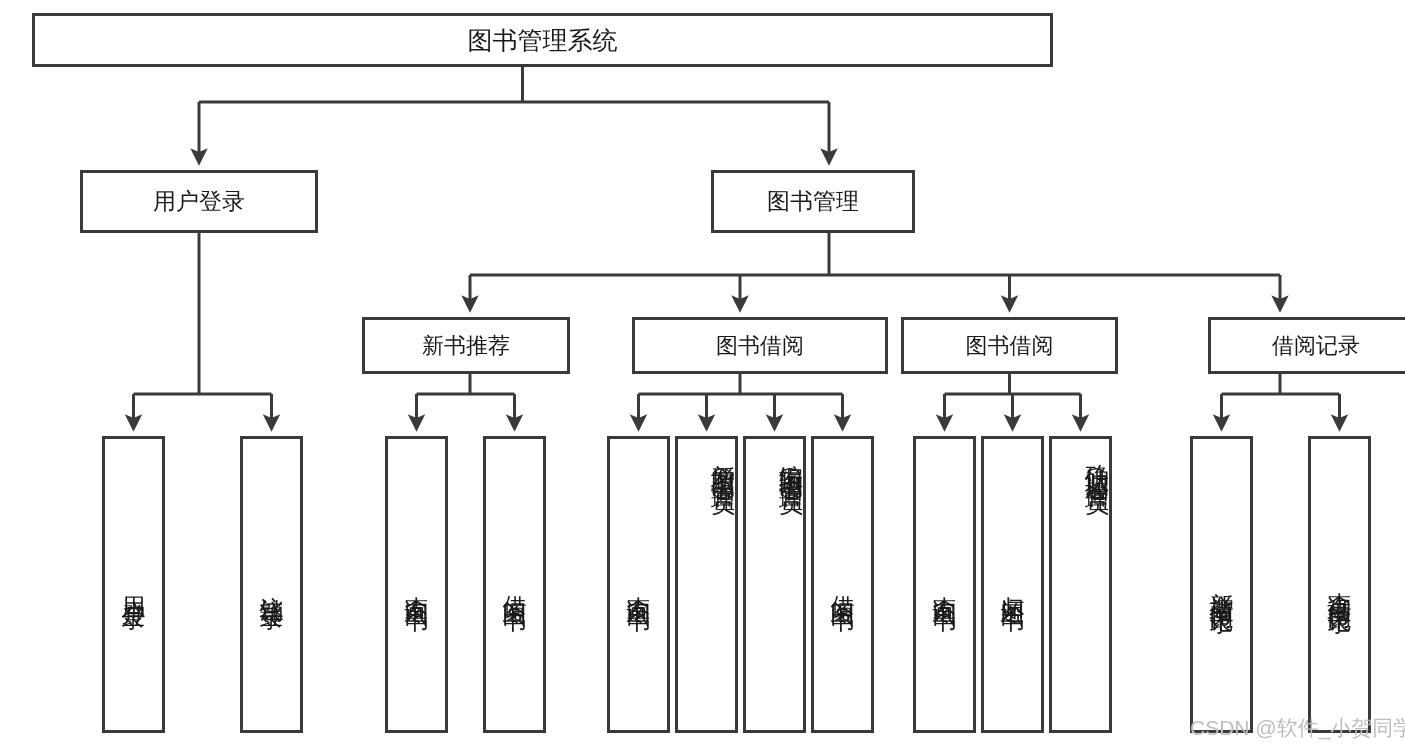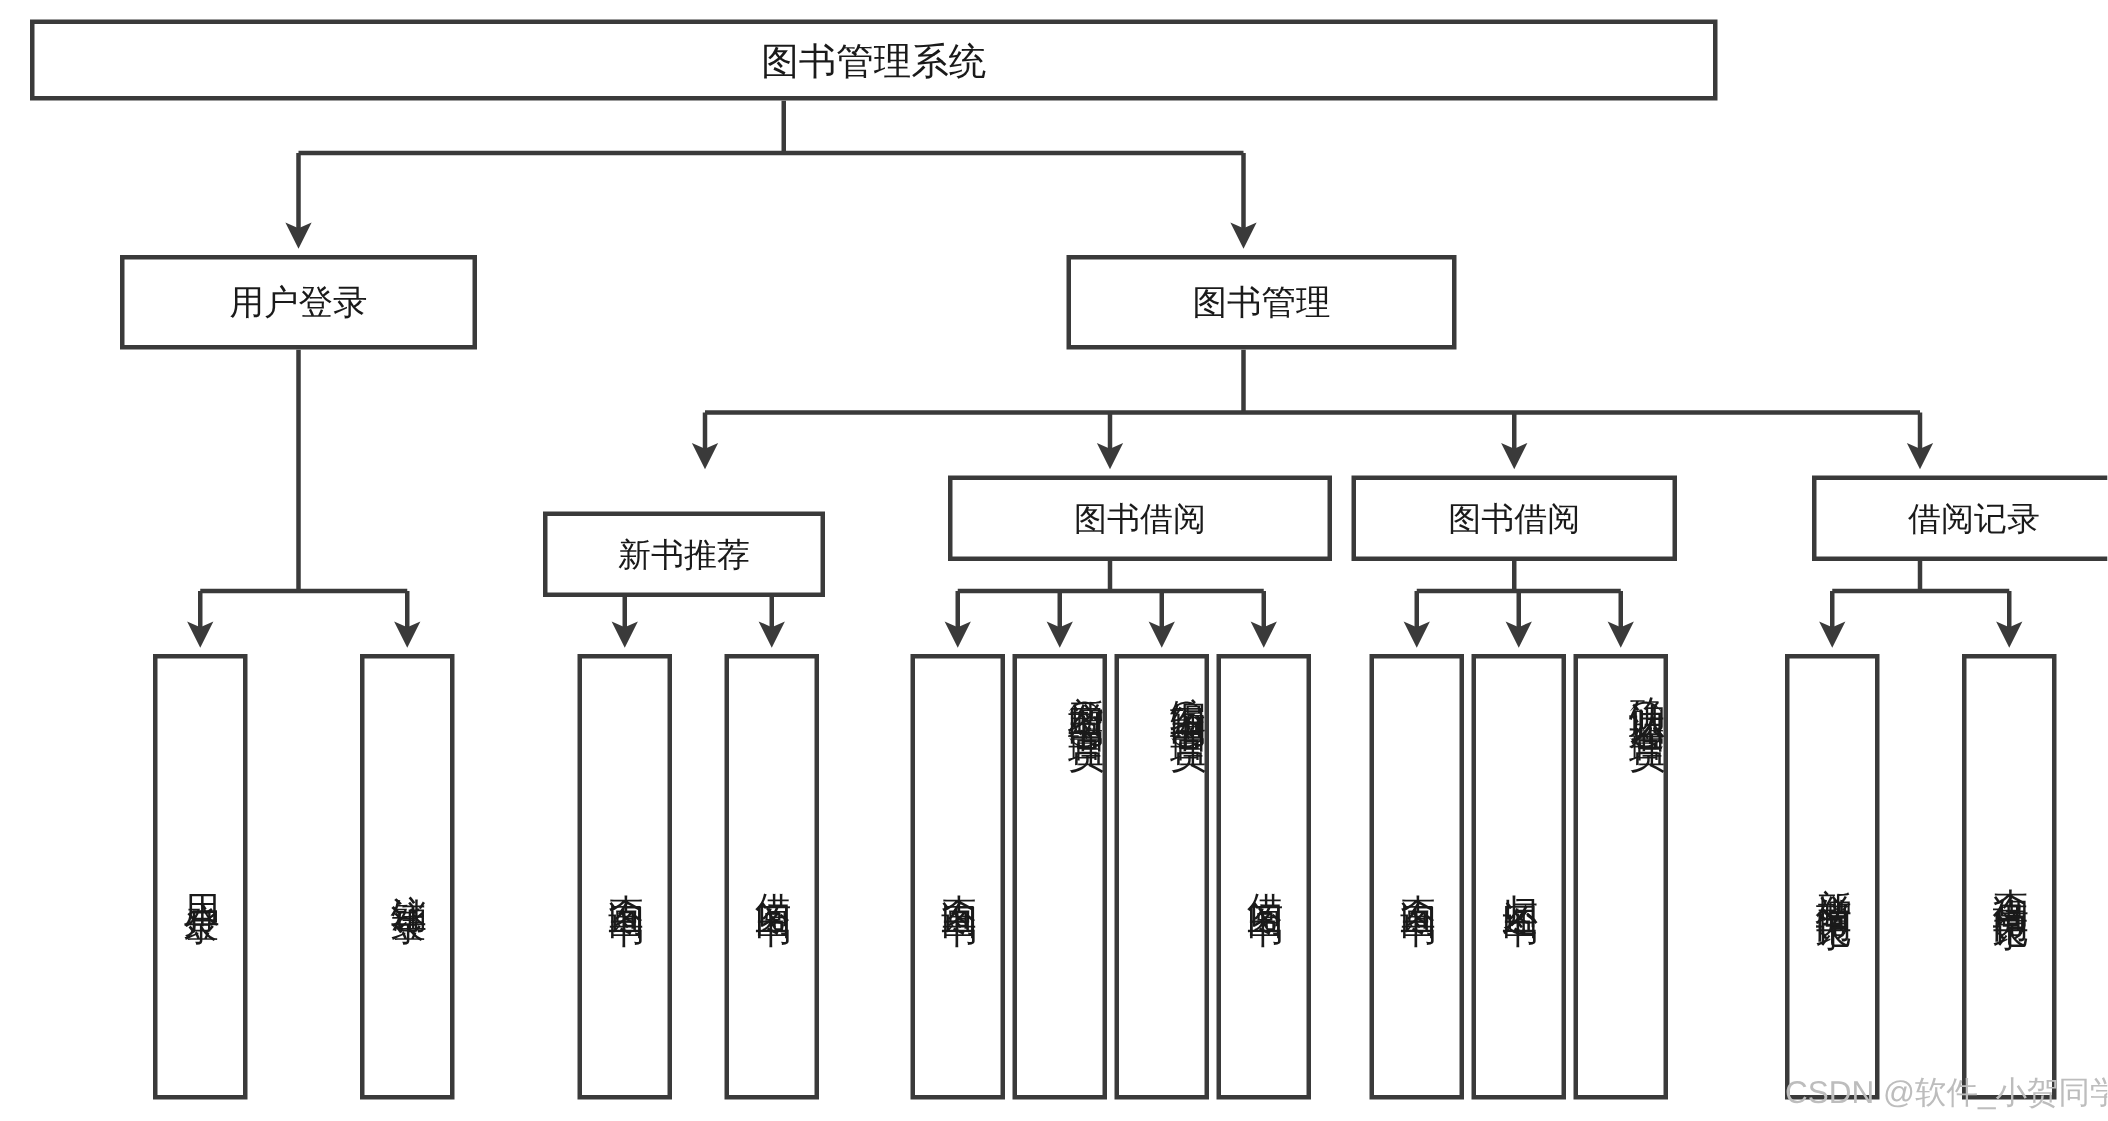--- a/index.html
+++ b/index.html
@@ -108,32 +108,32 @@
         <path d="M 944.5 394 L 944.5 423" marker-end="url(#arrow)"></path>
         <path d="M 1012.5 394 L 1012.5 423" marker-end="url(#arrow)"></path>
         <path d="M 1080.5 394 L 1080.5 423" marker-end="url(#arrow)"></path>
         <path d="M 1280 374 L 1280 394"></path>
         <path d="M 1221.5 394 L 1339.5 394"></path>
         <path d="M 1221.5 394 L 1221.5 423" marker-end="url(#arrow)"></path>
         <path d="M 1339.5 394 L 1339.5 423" marker-end="url(#arrow)"></path>
       </g>
   </svg>
 
-  <div class="node root" style="left: 20px; top: 13px; width: 1125px; height: 54px;">图书管理系统</div>
+  <div class="node root" style="left: 32px; top: 13px; width: 1021px; height: 54px;">图书管理系统</div>
 
   <div id="nodes-lvl2">
       <div class="node lvl2" style="left: 80px; top: 170px; width: 238px; height: 63px;">
         <span>用户登录</span>
       </div>
-      <div class="node lvl2" style="left: 711px; top: 170px; width: 260px; height: 63px;">
+      <div class="node lvl2" style="left: 711px; top: 170px; width: 204px; height: 63px;">
         <span>图书管理</span>
       </div>
     </div>
   <div id="nodes-lvl3">
-      <div class="node lvl3" style="left: 362px; top: 317px; width: 188px; height: 57px; margin-top: 24px;">
+      <div class="node lvl3" style="left: 362px; top: 317px; width: 208px; height: 57px;">
         <span>新书推荐</span>
       </div>
       <div class="node lvl3" style="left: 632px; top: 317px; width: 256px; height: 57px;">
         <span>图书借阅</span>
       </div>
       <div class="node lvl3" style="left: 901px; top: 317px; width: 217px; height: 57px;">
         <span>图书借阅</span>
       </div>
       <div class="node lvl3" style="left: 1172px; top: 317px; width: 216px; height: 57px; margin-left: 36px;">
         <span>借阅记录</span>

